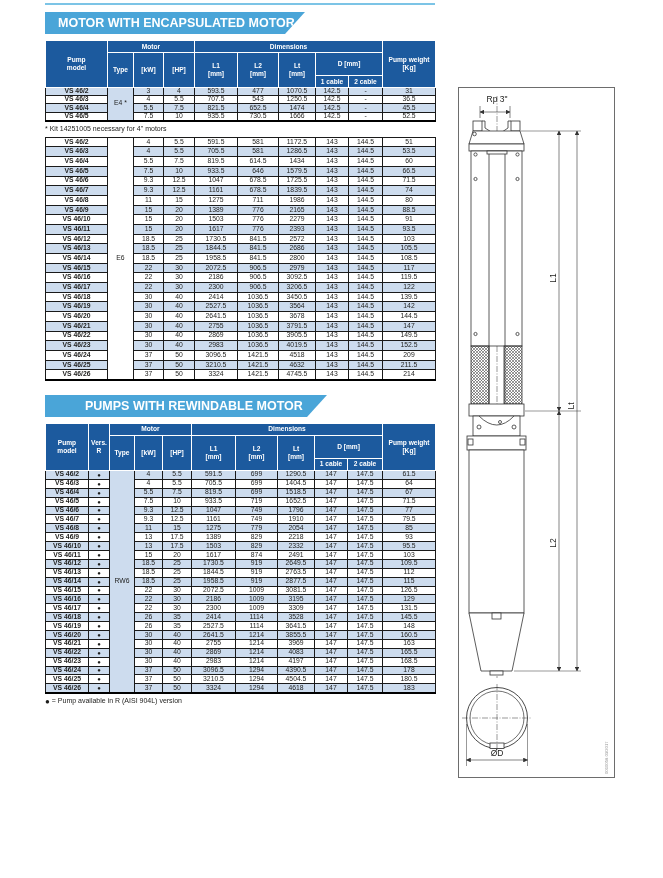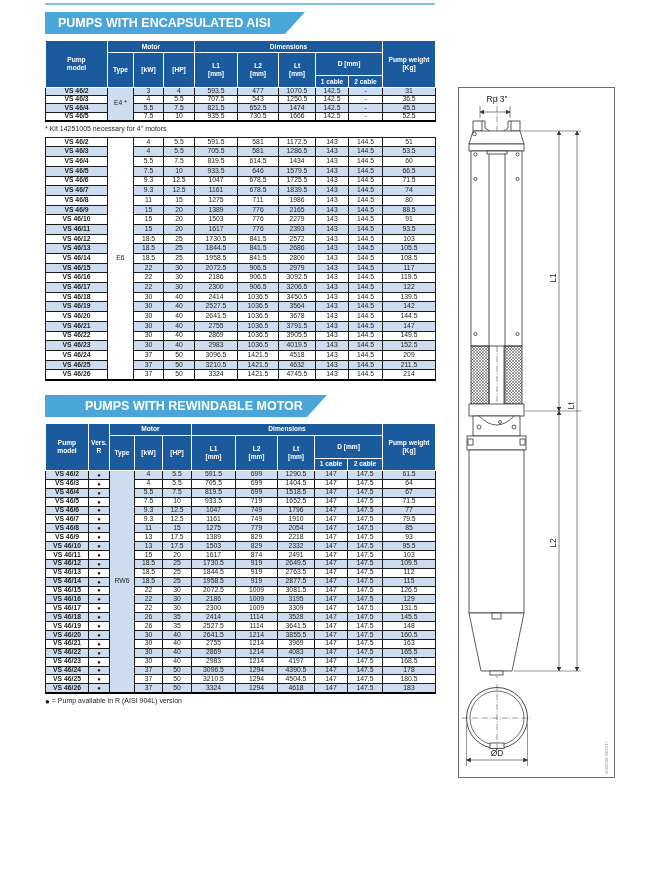--- a/index.html
+++ b/index.html
@@ -35,21 +35,21 @@
   .footnote .dot{font-size:8px;vertical-align:-1px;}
   .drawing{position:absolute;left:458px;top:87px;width:155px;height:689px;border:1px solid #6d6d6d;background:#fff;}
   .drawing svg{display:block;}
 </style>
 </head>
 <body>
 
 <div class="left">
   <div class="underline"></div>
 
-  <div class="banner">PUMPS WITH ENCAPSULATED AISI</div>
+  <div class="banner">MOTOR WITH ENCAPSULATED MOTOR</div>
 
   <table class="dtable e4">
     <colgroup>
       <col style="width:62px">
         <col style="width:26px">
         <col style="width:30px">
         <col style="width:31px">
       <col style="width:43px">
         <col style="width:41px">
         <col style="width:37px">

